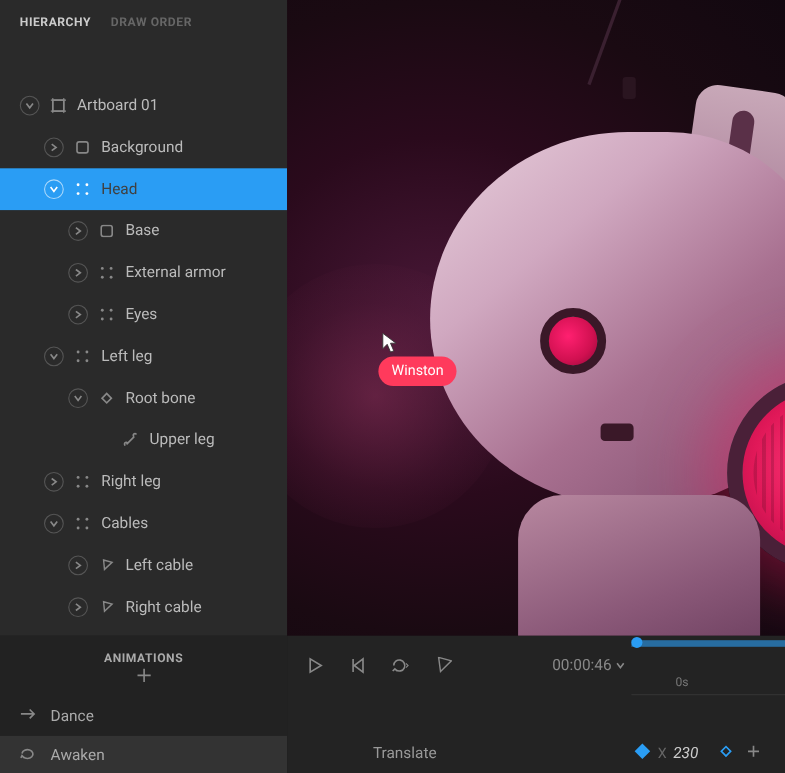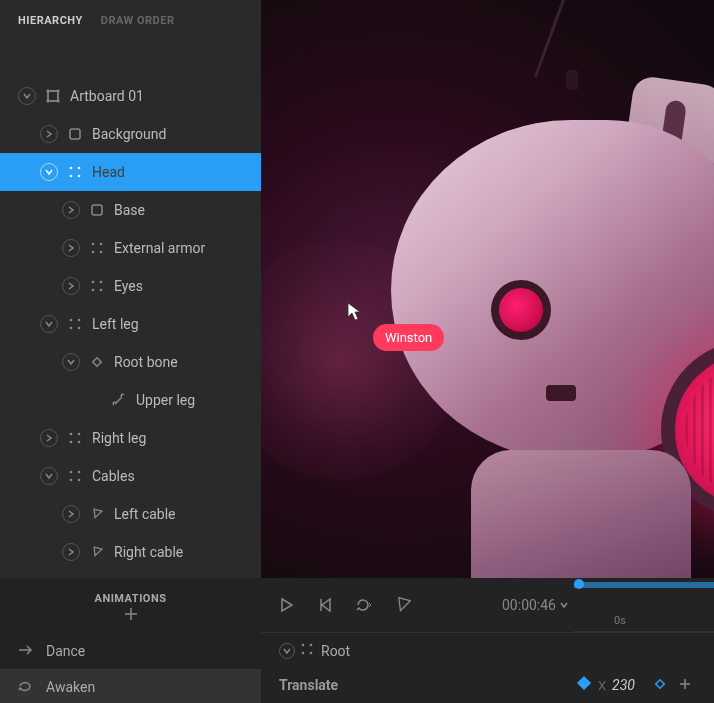--- a/index.html
+++ b/index.html
@@ -207,21 +207,21 @@
   border-radius: 50%;
 }
 
 .cursor-arrow {
   position: absolute;
   left: 347px; top: 302px;
   pointer-events: none;
 }
 .cursor-badge {
   position: absolute;
-  left: 373px; top: 324px;
+  left: 344px; top: 324px;
   background: #ff3a5c;
   color: #fff;
   padding: 6px 12px;
   border-radius: 14px;
   font-size: 13px;
   pointer-events: none;
 }
 
 .timeline {
   position: absolute;
@@ -299,21 +299,21 @@
 .dots-icon { color: #888; margin-right: 8px; }
 .translate-row {
   position: absolute;
   left: 0; top: 90px;
   width: 100%;
   height: 34px;
   display: flex;
   align-items: center;
   padding: 0 18px;
 }
-.translate-label { color: #999; font-size: 14px; flex: 1; font-weight: bold; }
+.translate-label { margin-left: 60px; color: #999; font-size: 14px; flex: 1; }
 .axis { width: 20px; text-align: center; color: #666; }
 .val-input {
   width: 42px;
   color: #ccc;
   background: transparent;
   border: none;
   outline: none;
   font-size: 14px;
   font-family: inherit;
   font-style: italic;
@@ -643,34 +643,20 @@
     </span>
   </div>
   <div class="scrubber">
     <div class="scrub-track"></div>
     <div class="scrub-handle"></div>
     <div class="ruler">
       <span class="ruler-label">0s</span>
     </div>
   </div>
 
-  <div class="prop-row">
-    <span class="caret-sm">
-        <svg viewBox="0 0 8 8" width="8" height="8">
-          <path d="M1 2 L4 6 L7 2" fill="none" stroke="#888" stroke-width="1.5"></path>
-        </svg>
-      </span>
-    <span class="dots-icon"><svg width="12" height="12" viewBox="0 0 12 12">
-          <circle cx="2" cy="2" r="1.3" fill="currentColor"></circle>
-          <circle cx="10" cy="2" r="1.3" fill="currentColor"></circle>
-          <circle cx="2" cy="10" r="1.3" fill="currentColor"></circle>
-          <circle cx="10" cy="10" r="1.3" fill="currentColor"></circle>
-        </svg></span>
-    <span class="prop-label" style="margin-left:0">Root</span>
-  </div>
 
   <div class="translate-row">
     <span class="translate-label">Translate</span>
     <span class="axis">X</span>
     <input class="val-input" value="230" style="">
     <span class="key-diamond"><svg width="12" height="12" viewBox="0 0 12 12">
           <rect x="3" y="3" width="6" height="6" fill="none" stroke="currentColor" stroke-width="1.5" transform="rotate(45 6 6)"></rect>
         </svg></span>
     <span class="key-add"><svg width="14" height="14" viewBox="0 0 14 14">
           <path d="M7 2 V12 M2 7 H12" stroke="currentColor" stroke-width="1.5"></path>

